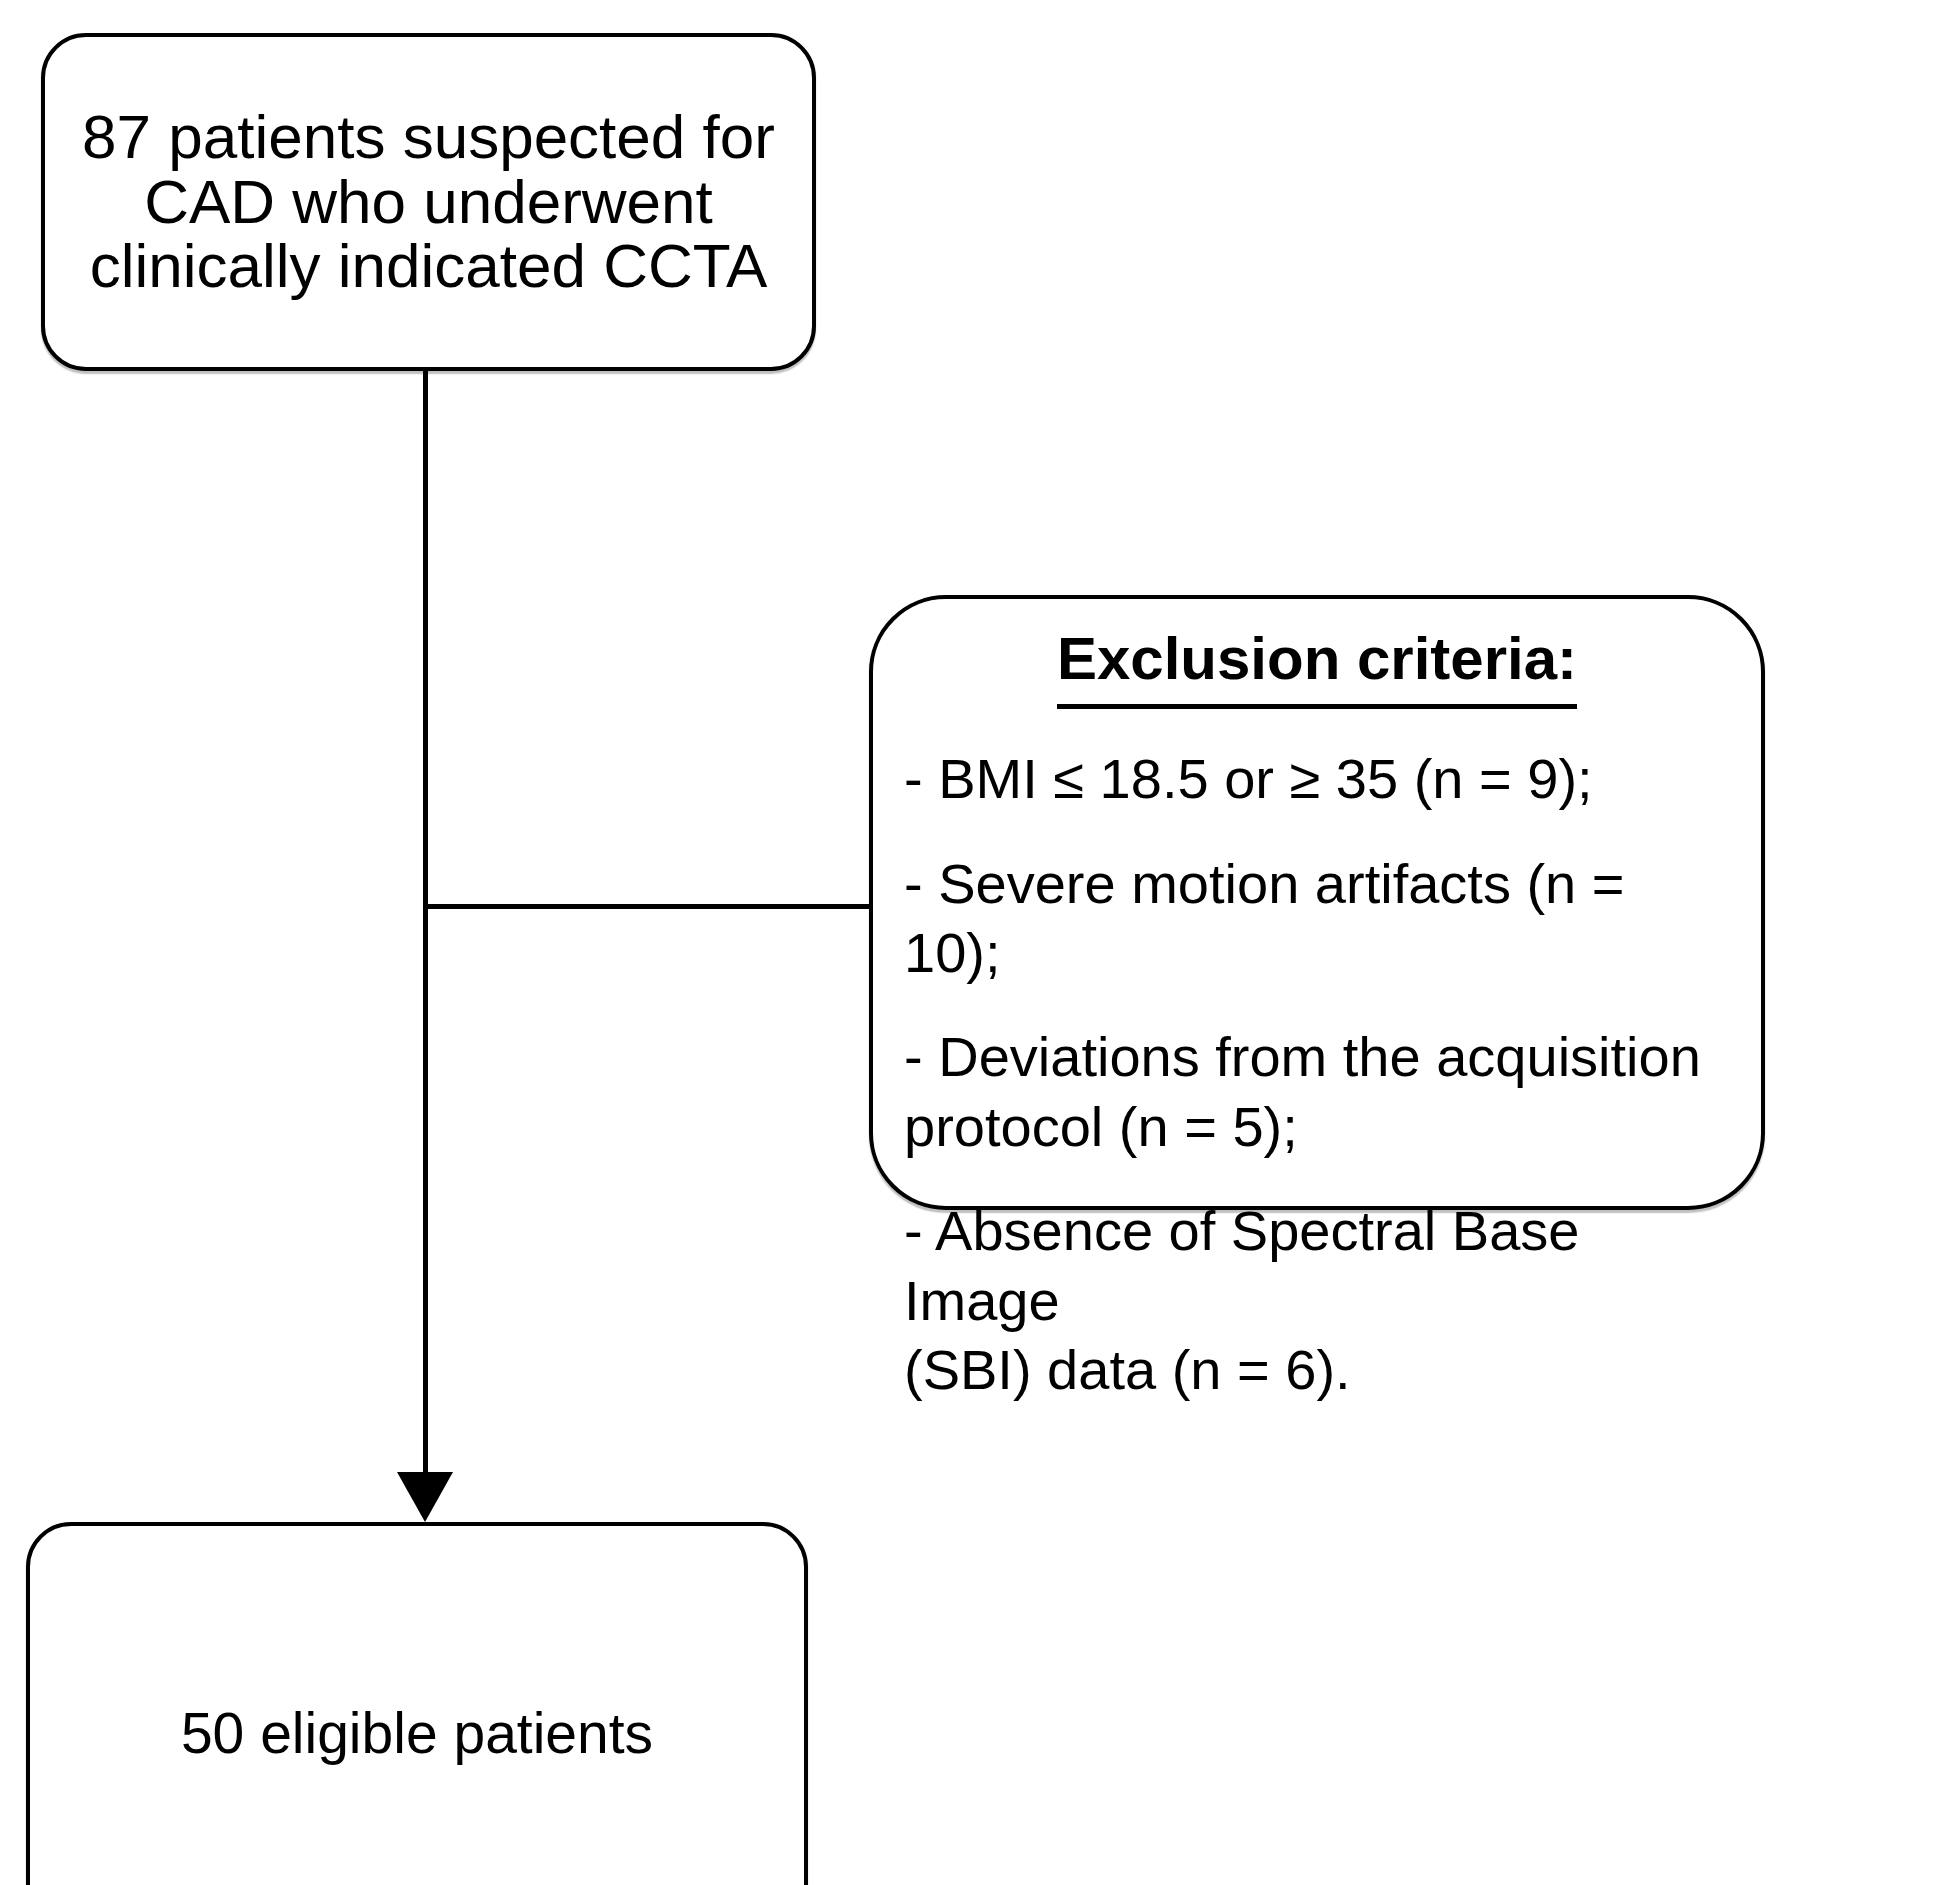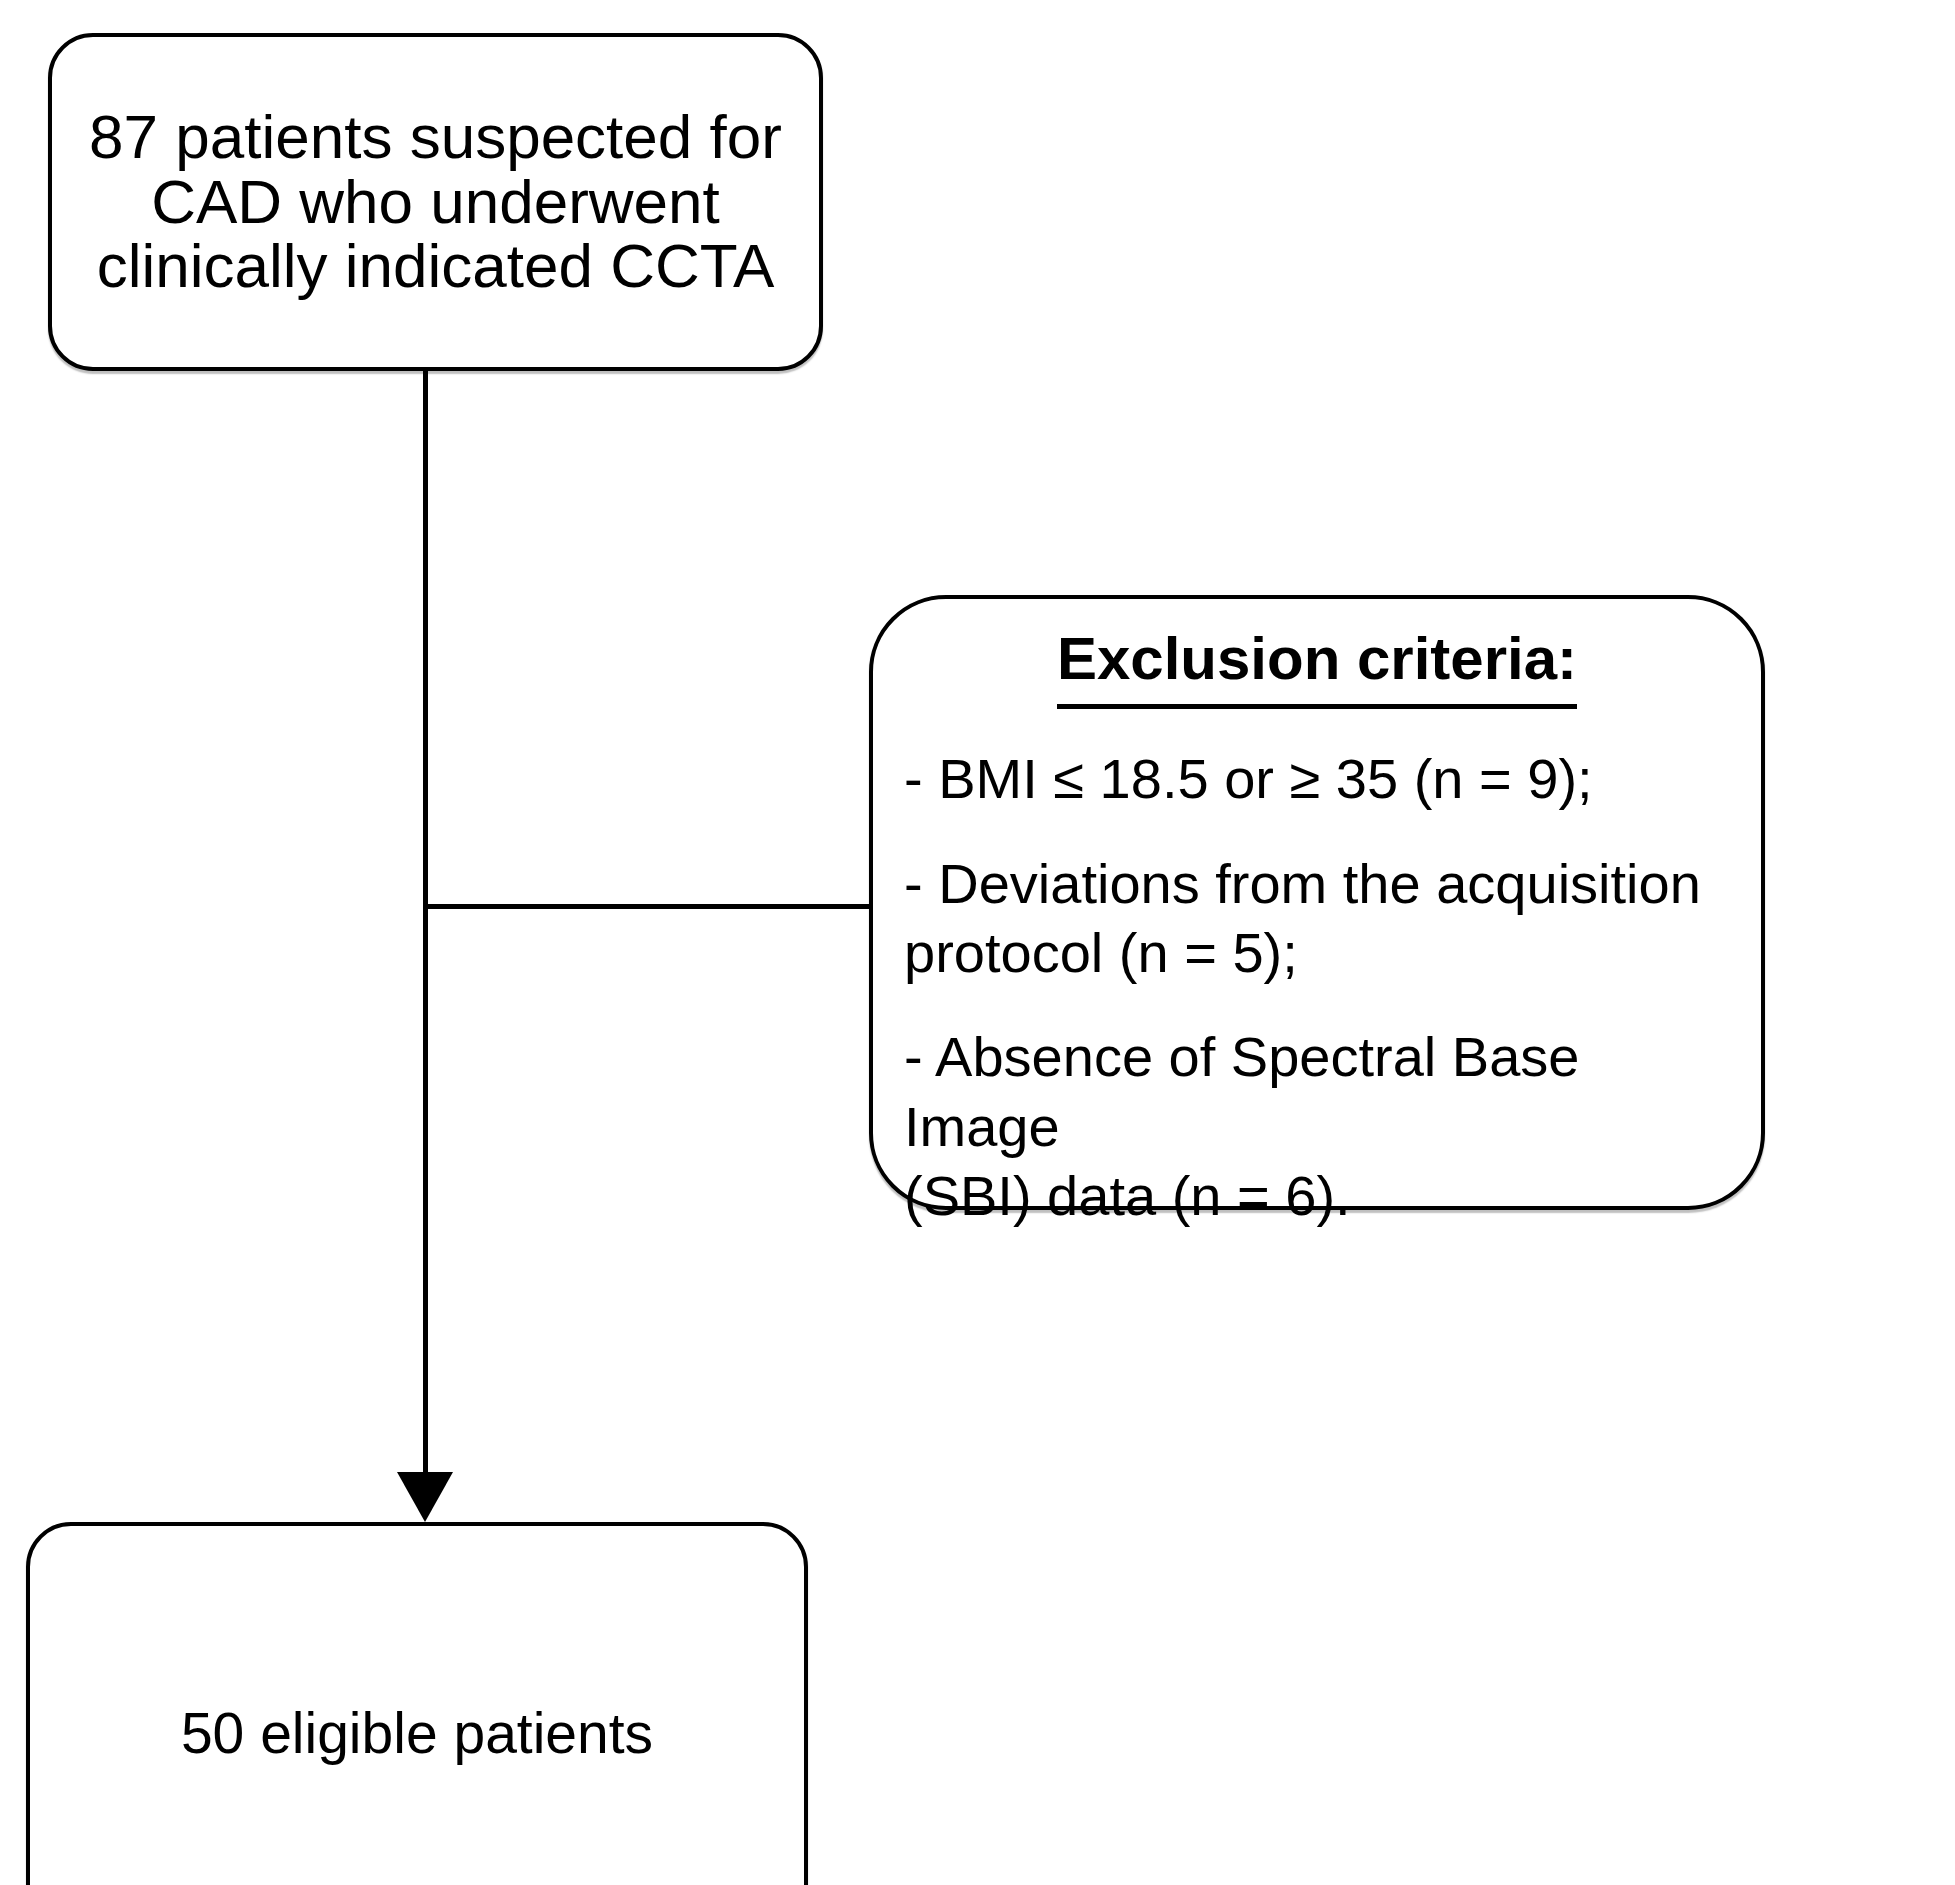--- a/index.html
+++ b/index.html
@@ -23,21 +23,21 @@
     background: #ffffff;
     box-shadow: 0 2.2px 1.5px rgba(0,0,0,0.25);
   }
   .node-centered {
     display: flex;
     align-items: center;
     justify-content: center;
     text-align: center;
   }
   .top-box {
-    left: 48px;
+    left: 41px;
     top: 33px;
     width: 775px;
     height: 338px;
     border-radius: 45px;
     font-size: 62px;
     line-height: 1.04;
     padding: 11px 22px;
   }
   .bottom-box {
     left: 26px;
@@ -113,20 +113,21 @@
 
   <div class="flow-line flow-line-branch"></div>
 
   <div class="arrow-down"></div>
 
   <div class="node exclusion-box">
     <div class="exclusion-title-row">
       <span class="exclusion-title">Exclusion criteria:</span>
     </div>
     <div class="exclusion-item">- BMI ≤ 18.5 or ≥ 35 (n = 9);</div>
+    <div class="exclusion-item">- Severe motion artifacts (n = 10);</div>
     <div class="exclusion-item">- Deviations from the acquisition
 protocol (n = 5);</div>
     <div class="exclusion-item">- Absence of Spectral Base Image
 (SBI) data (n = 6).</div>
   </div>
 
   <div class="node node-centered bottom-box">
     <span>50 eligible patients</span>
   </div>
 

